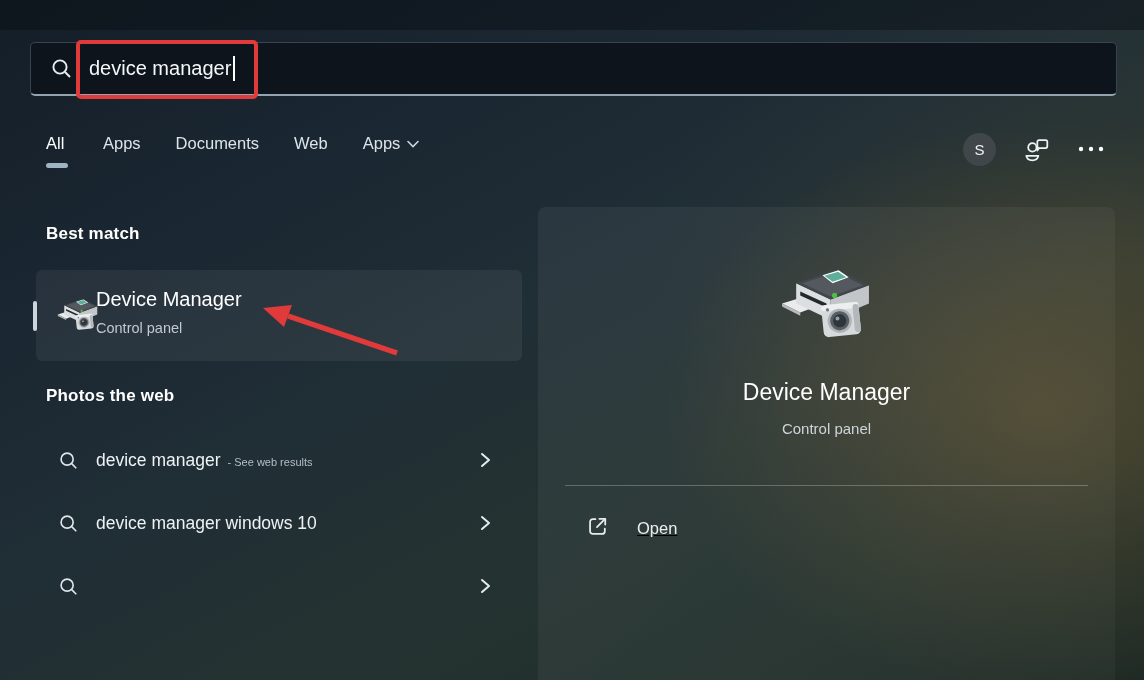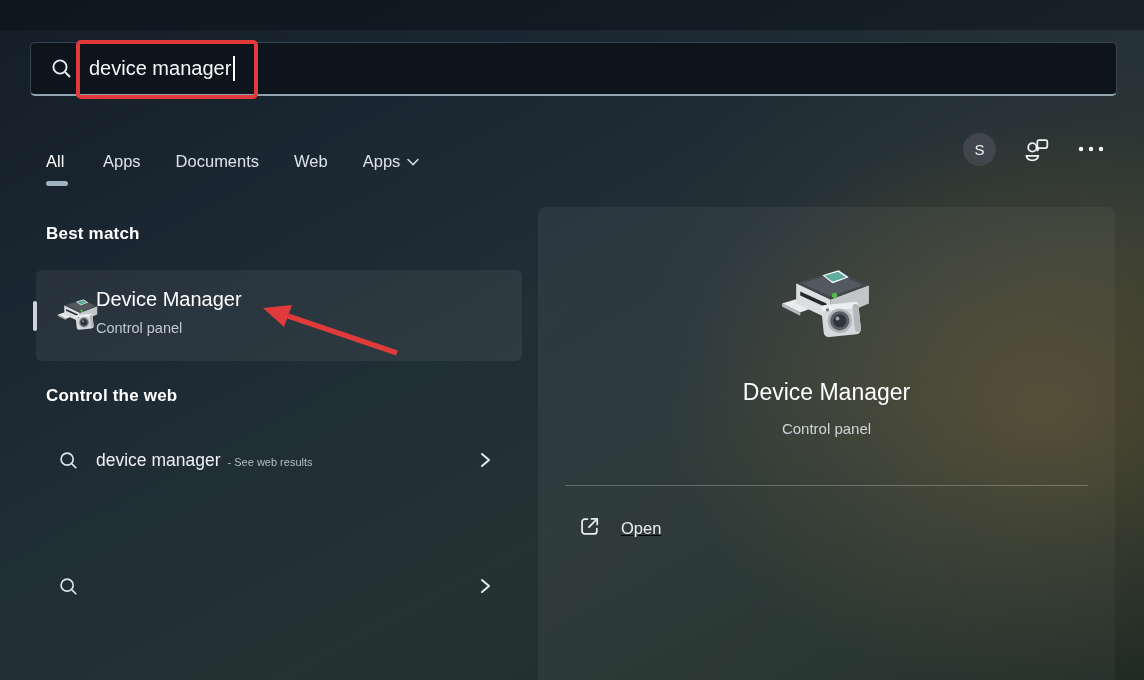--- a/index.html
+++ b/index.html
@@ -24,21 +24,21 @@
   }
   .search-icon-wrap{margin-left:19px;display:flex;align-items:center;}
   .search-text{margin-left:16px;font-size:20px;color:#f4f7f9;display:flex;align-items:center;}
   .caret{display:inline-block;width:2px;height:25px;background:#ffffff;margin-left:2px;animation:blink 1.1s steps(1) infinite;}
   @keyframes blink{50%{opacity:0;}}
   .annot-box{
     position:absolute;left:76px;top:40px;width:182px;height:59px;box-sizing:border-box;
     border:4px solid #e03a3a;border-radius:5px;pointer-events:none;z-index:30;
   }
   
-  .tabs{position:absolute;left:46px;top:152px;display:flex;gap:35px;}
+  .tabs{position:absolute;left:46px;top:134px;display:flex;gap:35px;}
   .tab{display:flex;flex-direction:column;align-items:flex-start;cursor:default;}
   .tab-label{font-size:16.5px;color:#dde4e9;display:flex;align-items:center;gap:7px;}
   .tab.active .tab-label{color:#ffffff;font-weight:400;}
   .tab-underline{height:5px;width:22px;border-radius:3px;margin-top:10px;background:transparent;}
   .tab.active .tab-underline{background:#9fb3c0;}
   
   .avatar{
     position:absolute;left:963px;top:133px;width:33px;height:33px;border-radius:50%;
     background:#41464a;color:#f0f2f4;font-size:15px;display:flex;align-items:center;justify-content:center;
   }
@@ -69,21 +69,21 @@
   
   .preview{
     position:absolute;left:538px;top:207px;width:577px;height:473px;
     background:linear-gradient(135deg,rgba(255,255,255,0.055),rgba(255,255,255,0.03));
     border-radius:8px 8px 0 0;
   }
   .preview-icon{position:absolute;left:240px;top:52px;}
   .preview-title{position:absolute;left:0;top:172px;width:100%;text-align:center;font-size:23px;color:#ffffff;}
   .preview-sub{position:absolute;left:0;top:213px;width:100%;text-align:center;font-size:15px;color:#ced5d9;}
   .preview-divider{position:absolute;left:27px;top:278px;width:523px;height:1px;background:rgba(255,255,255,0.25);}
-  .open-row{position:absolute;left:40px;top:308px;display:flex;align-items:center;gap:20px;text-decoration:underline;}
+  .open-row{position:absolute;left:48px;top:308px;display:flex;align-items:center;gap:28px;text-decoration:underline;}
   .open-label{font-size:16.5px;color:#eceff0;}
   .hidden-defs{position:absolute;width:0;height:0;overflow:hidden;}
 </style>
 </head>
 <body>
 
 <div class="stage">
 
   <svg class="hidden-defs" aria-hidden="true">
     <defs>
@@ -184,40 +184,57 @@
         </svg>
     </span>
     <span class="best-title">Device Manager</span>
     <span class="best-sub">Control panel</span>
   </div>
   <svg class="annot-arrow" width="150" height="64" viewBox="0 0 150 64">
     <line x1="142" y1="55" x2="33" y2="18" stroke="#e03a3a" stroke-width="5.5"></line>
     <polygon points="8,10 37,7 29,29" fill="#e03a3a"></polygon>
   </svg>
 
-  <div class="sec-heading" style="top:386px;">Control the web</div>
+  <div class="sec-heading" style="top:386px;">Photos the web</div>
 
   <div class="web-row" style="top:437px;">
     <span class="row-search-icon">
       <svg width="21" height="21" viewBox="0 0 23 23" fill="none" stroke="#dfe5e9" stroke-width="1.8">
           <circle cx="10" cy="10" r="6.6"></circle>
           <line x1="15" y1="15" x2="20" y2="20"></line>
         </svg>
     </span>
     <span class="web-text">
         <span>device manager</span>
         <span class="web-suffix">- See web results</span>
       </span>
     <span class="row-chevron">
       <svg width="14" height="18" viewBox="0 0 14 18" fill="none" stroke="#e6ebee" stroke-width="2" stroke-linecap="round" stroke-linejoin="round">
           <polyline points="4,3 11,9 4,15"></polyline>
         </svg>
     </span>
   </div>
 
+  <div class="web-row" style="top:500px;">
+    <span class="row-search-icon">
+      <svg width="21" height="21" viewBox="0 0 23 23" fill="none" stroke="#dfe5e9" stroke-width="1.8">
+          <circle cx="10" cy="10" r="6.6"></circle>
+          <line x1="15" y1="15" x2="20" y2="20"></line>
+        </svg>
+    </span>
+    <span class="web-text">
+        <span>device manager windows 10</span>
+        <span class="web-suffix"></span>
+      </span>
+    <span class="row-chevron">
+      <svg width="14" height="18" viewBox="0 0 14 18" fill="none" stroke="#e6ebee" stroke-width="2" stroke-linecap="round" stroke-linejoin="round">
+          <polyline points="4,3 11,9 4,15"></polyline>
+        </svg>
+    </span>
+  </div>
 
   <div class="web-row" style="top:563px;">
     <span class="row-search-icon">
       <svg width="21" height="21" viewBox="0 0 23 23" fill="none" stroke="#dfe5e9" stroke-width="1.8">
           <circle cx="10" cy="10" r="6.6"></circle>
           <line x1="15" y1="15" x2="20" y2="20"></line>
         </svg>
     </span>
     <span class="row-chevron">
       <svg width="14" height="18" viewBox="0 0 14 18" fill="none" stroke="#e6ebee" stroke-width="2" stroke-linecap="round" stroke-linejoin="round">

